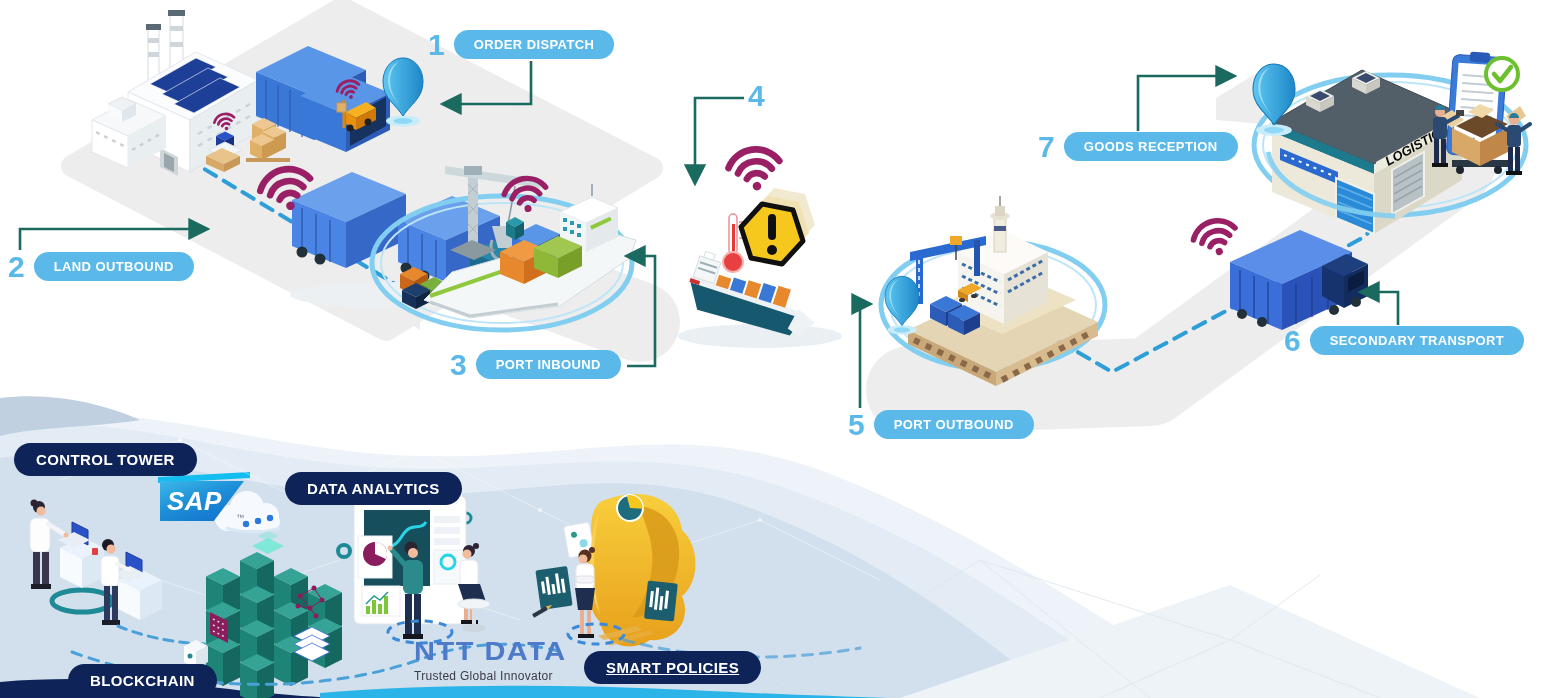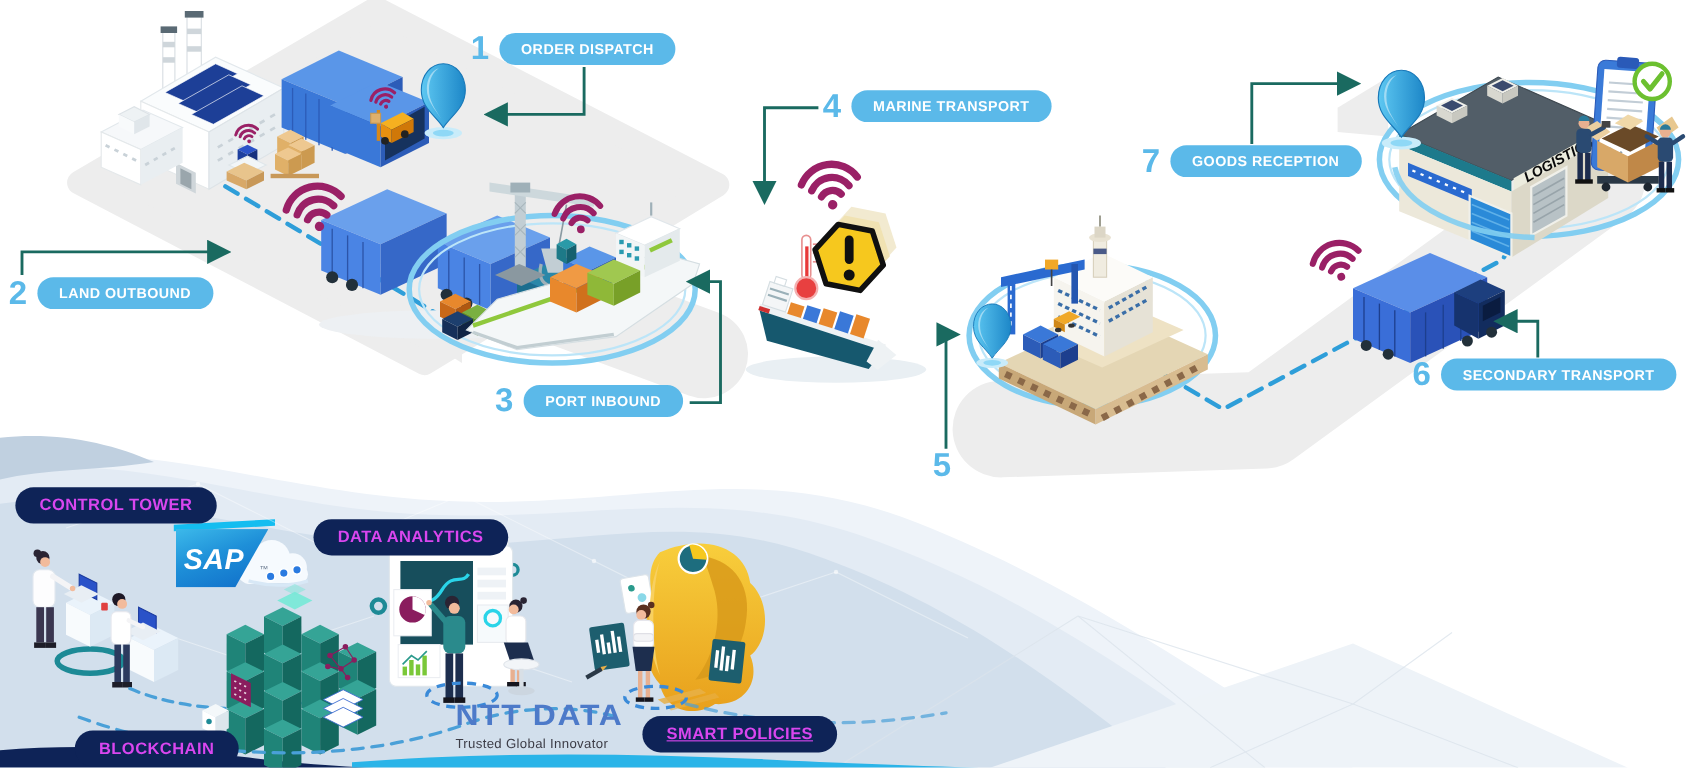--- a/index.html
+++ b/index.html
@@ -3,23 +3,23 @@
 <meta charset="utf-8">
 <style>
   html,body{margin:0;padding:0;background:#fff;}
   #stage{position:relative;width:1541px;height:698px;overflow:hidden;background:#ffffff;
          font-family:"Liberation Sans",sans-serif;}
   #bg{position:absolute;left:0;top:0;width:1541px;height:698px;}
   .step{position:absolute;display:flex;align-items:center;gap:9px;}
   .step .num{font-size:30px;font-weight:bold;color:#5bb9e9;line-height:28px;}
   .step .pill{background:#5bb9e9;color:#fff;font-weight:bold;font-size:13px;letter-spacing:.4px;
               padding:7px 20px;border-radius:16px;white-space:nowrap;}
-  .pill-dark{position:absolute;background:#0e2357;color:#d946ef;font-weight:bold;font-size:15px;
+  .pill-dark{position:absolute;background:#0e2357;color:#ffffff;font-weight:bold;font-size:15px;
              letter-spacing:.4px;padding:8px 22px;border-radius:18px;white-space:nowrap;}
-  .sap-logo{position:absolute;left:160px;top:481px;width:84px;height:53px;
+  .sap-logo{position:absolute;left:160px;top:481px;width:84px;height:40px;
             background:linear-gradient(160deg,#3cb9ea 0%,#1e8fd8 45%,#0f6cc8 100%);
             clip-path:polygon(0 0,100% 0,64% 100%,0 100%);
             display:flex;align-items:center;padding-left:7px;box-sizing:border-box;}
   .sap-text{color:#fff;font-weight:bold;font-size:26px;font-style:italic;letter-spacing:.5px;line-height:1;}
   .sap-tm{position:absolute;left:236px;top:513px;font-size:8px;color:#6a7a90;}
   .ntt{position:absolute;left:414px;top:636px;}
   .ntt-logo{font-size:29px;font-weight:bold;color:#4d7ac9;letter-spacing:1.5px;transform:scaleY(.92);transform-origin:left top;}
   .ntt-tag{font-size:12px;color:#3c3c46;margin-top:0px;letter-spacing:.3px;}
 </style>
 </head>
@@ -712,24 +712,24 @@
 <div class="step" style="left:8px;top:252px;">
   <span class="num">2</span>
   <span class="pill">LAND OUTBOUND</span>
 </div>
 <div class="step" style="left:450px;top:350px;">
   <span class="num">3</span>
   <span class="pill">PORT INBOUND</span>
 </div>
 <div class="step" style="left:748px;top:82px;">
   <span class="num">4</span>
-  <span class="pill">MARINE TRANSPORT</span>
 </div>
 <div class="step" style="left:848px;top:410px;">
   <span class="num">5</span>
+  <span class="pill">PORT OUTBOUND</span>
 </div>
 <div class="step" style="left:1284px;top:326px;">
   <span class="num">6</span>
   <span class="pill">SECONDARY TRANSPORT</span>
 </div>
 <div class="step" style="left:1038px;top:132px;">
   <span class="num">7</span>
   <span class="pill">GOODS RECEPTION</span>
 </div>
 

